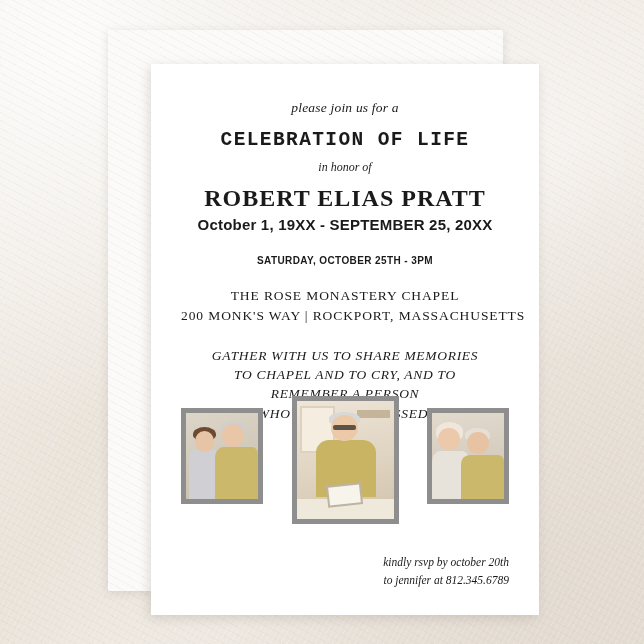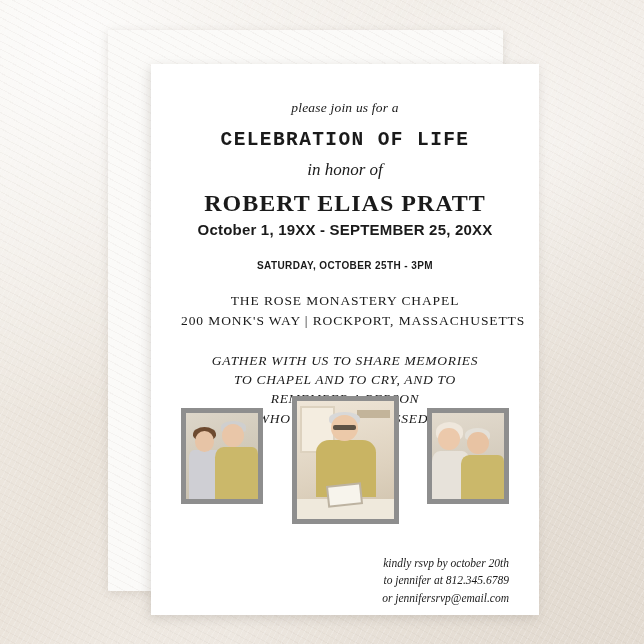--- a/index.html
+++ b/index.html
@@ -77,21 +77,21 @@
   }
   .line-celebration {
     font-family: Liberation Mono, monospace;
     font-size: 19.5px;
     letter-spacing: 1.4px;
     margin: 0 0 9px 0;
   }
   .line-inhonor {
     font-family: "Liberation Serif", serif;
     font-style: italic;
-    font-size: 17px;
+    font-size: 12px;
     margin: 0 0 10px 0;
   }
   .line-name {
     font-family: "Liberation Serif", serif;
     font-weight: bold;
     font-size: 24px;
     letter-spacing: 1.0px;
     margin: 0 0 4px 0;
   }
   .line-dates {
@@ -177,21 +177,21 @@
   .ph3 .w-hair { position:absolute; left:5%; top:11%; width:38%; height:22%; border-radius:50% 50% 35% 35%; background:#efe7dc; }
   .ph3 .w-body { position:absolute; left:0%; top:44%; width:52%; height:56%; border-radius:22% 18% 0 0; background:#e7e2da; }
   .ph3 .m-head { position:absolute; left:49%; top:22%; width:30%; height:26%; border-radius:50%; background:#e8c3a3; }
   .ph3 .m-hair { position:absolute; left:46%; top:17%; width:35%; height:16%; border-radius:50% 50% 30% 30%; background:#e4e0d8; }
   .ph3 .m-body { position:absolute; left:40%; top:49%; width:60%; height:51%; border-radius:20% 14% 0 0; background:#cbb86a; }
 
   
   .rsvp {
     position: absolute;
     right: 30px;
-    bottom: 8px;
+    bottom: 26px;
     text-align: right;
     font-family: "Liberation Serif", serif;
     font-style: italic;
     font-size: 11.5px;
     line-height: 1.52;
     color: #1a1a1a;
   }
 </style>
 </head>
 <body>
@@ -265,17 +265,16 @@
           <div class="m-hair"></div>
           <div class="m-head"></div>
         </div>
       </div>
 
     </div>
 
     <div class="rsvp">
       <div>kindly rsvp by october 20th</div>
       <div>to jennifer at 812.345.6789</div>
-      <div>or jennifersrvp@email.com</div>
     </div>
 
   </div>
 </div>
 
 </body></html>

